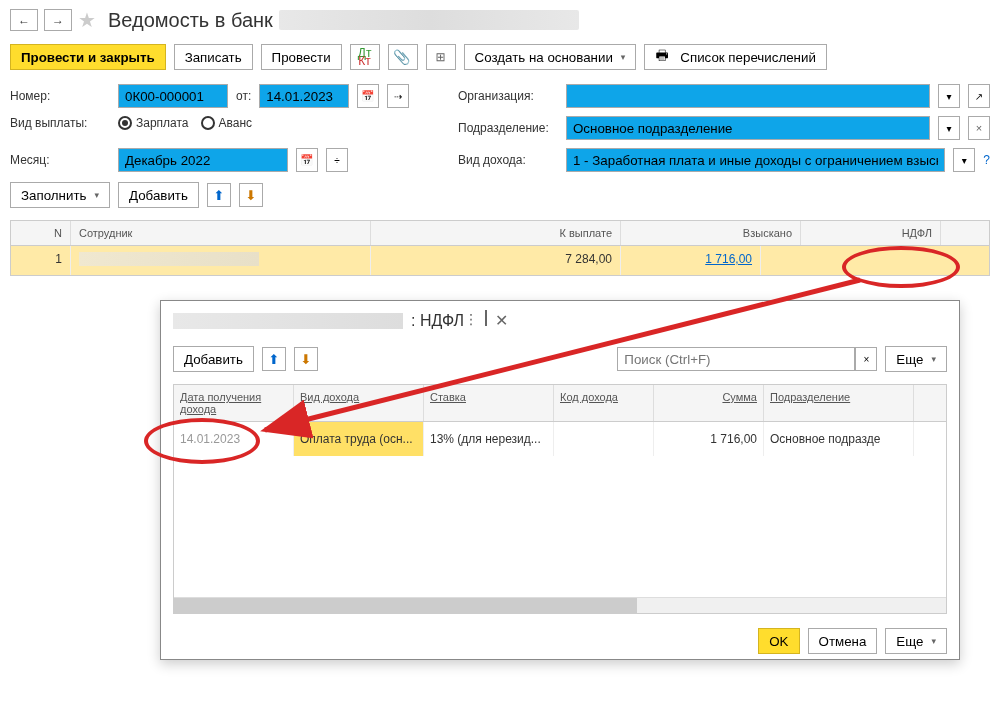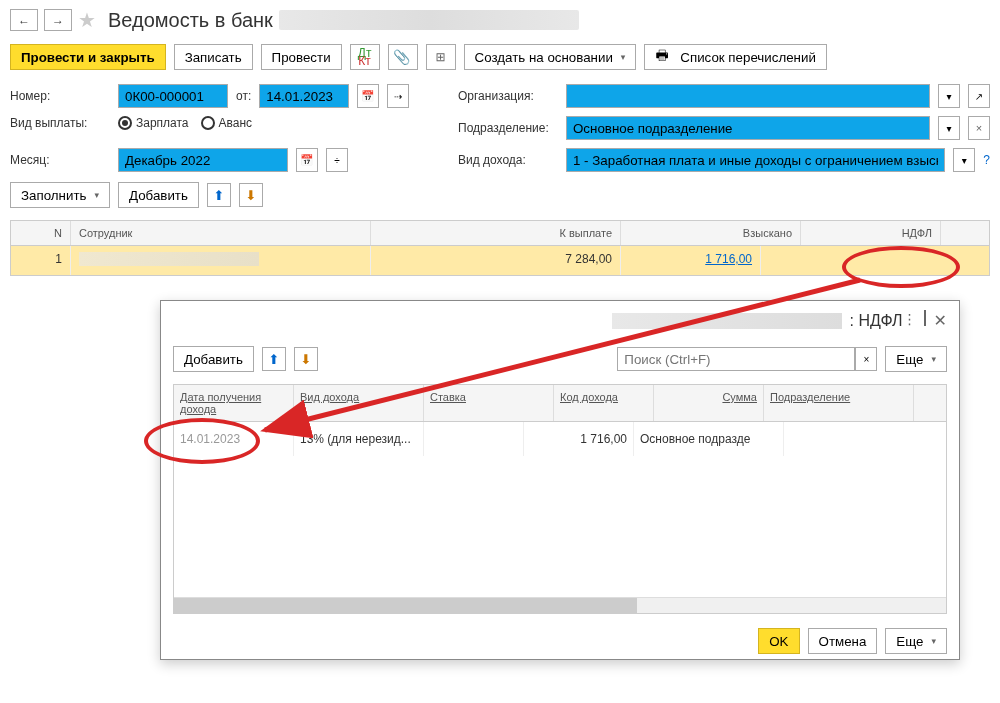--- a/index.html
+++ b/index.html
@@ -41,21 +41,21 @@
 .td { padding: 6px 8px; border-right: 1px solid #eee; }
 .col-n { width: 60px; text-align: right; }
 .col-emp { width: 300px; }
 .col-pay { width: 250px; text-align: right; }
 .col-vz { width: 180px; text-align: right; }
 .col-ndfl { width: 140px; text-align: right; }
 .link { color: #0066cc; text-decoration: underline; cursor: pointer; }
 .emp-redacted { display: inline-block; width: 180px; height: 14px; background: linear-gradient(90deg, #f0e8d0, #e8e0c8); }
 
 .popup { position: absolute; left: 160px; top: 300px; width: 800px; height: 360px; background: #fff; border: 1px solid #888; box-shadow: 0 4px 12px rgba(0,0,0,0.2); }
-.popup-header { display: flex; align-items: center; justify-content: flex-end; padding: 10px 12px; }
+.popup-header { display: flex; align-items: center; justify-content: flex-start; padding: 10px 12px; }
 .popup-title { font-size: 16px; display: flex; align-items: center; gap: 8px; }
 .popup-controls { display: flex; gap: 8px; }
 .popup-toolbar { display: flex; align-items: center; gap: 8px; padding: 6px 12px; }
 .search-box { flex: 1; display: flex; margin-left: auto; max-width: 260px; }
 .search-input { flex: 1; border: 1px solid #aaa; padding: 3px 6px; height: 24px; color: #999; }
 
 .popup-table { margin: 6px 12px; border: 1px solid #ccc; height: 230px; overflow: hidden; position: relative; }
 .popup-thead { display: flex; background: #f5f5f5; border-bottom: 1px solid #ccc; }
 .popup-th { padding: 6px 6px; border-right: 1px solid #ddd; font-size: 11px; color: #555; text-decoration: underline; }
 .popup-row { display: flex; }
@@ -230,20 +230,21 @@
     <div class="popup-thead">
       <div class="popup-th pcol-date">Дата получения дохода</div>
       <div class="popup-th" style="width:130px">Вид дохода</div>
       <div class="popup-th pcol-rate">Ставка</div>
       <div class="popup-th pcol-code">Код дохода</div>
       <div class="popup-th pcol-sum">Сумма</div>
       <div class="popup-th pcol-pod">Подразделение</div>
     </div>
     <div class="popup-row">
       <div class="popup-td pcol-date" style="color:#999">14.01.2023</div>
+      <div class="popup-td pcol-vid">Оплата труда (осн...</div>
       <div class="popup-td pcol-rate">13% (для нерезид...</div>
       <div class="popup-td pcol-code"></div>
       <div class="popup-td pcol-sum">1 716,00</div>
       <div class="popup-td pcol-pod">Основное подразде</div>
     </div>
     <div class="popup-scroll">
         <div class="popup-scroll-thumb"></div>
       </div>
   </div>
   <div class="popup-footer">

